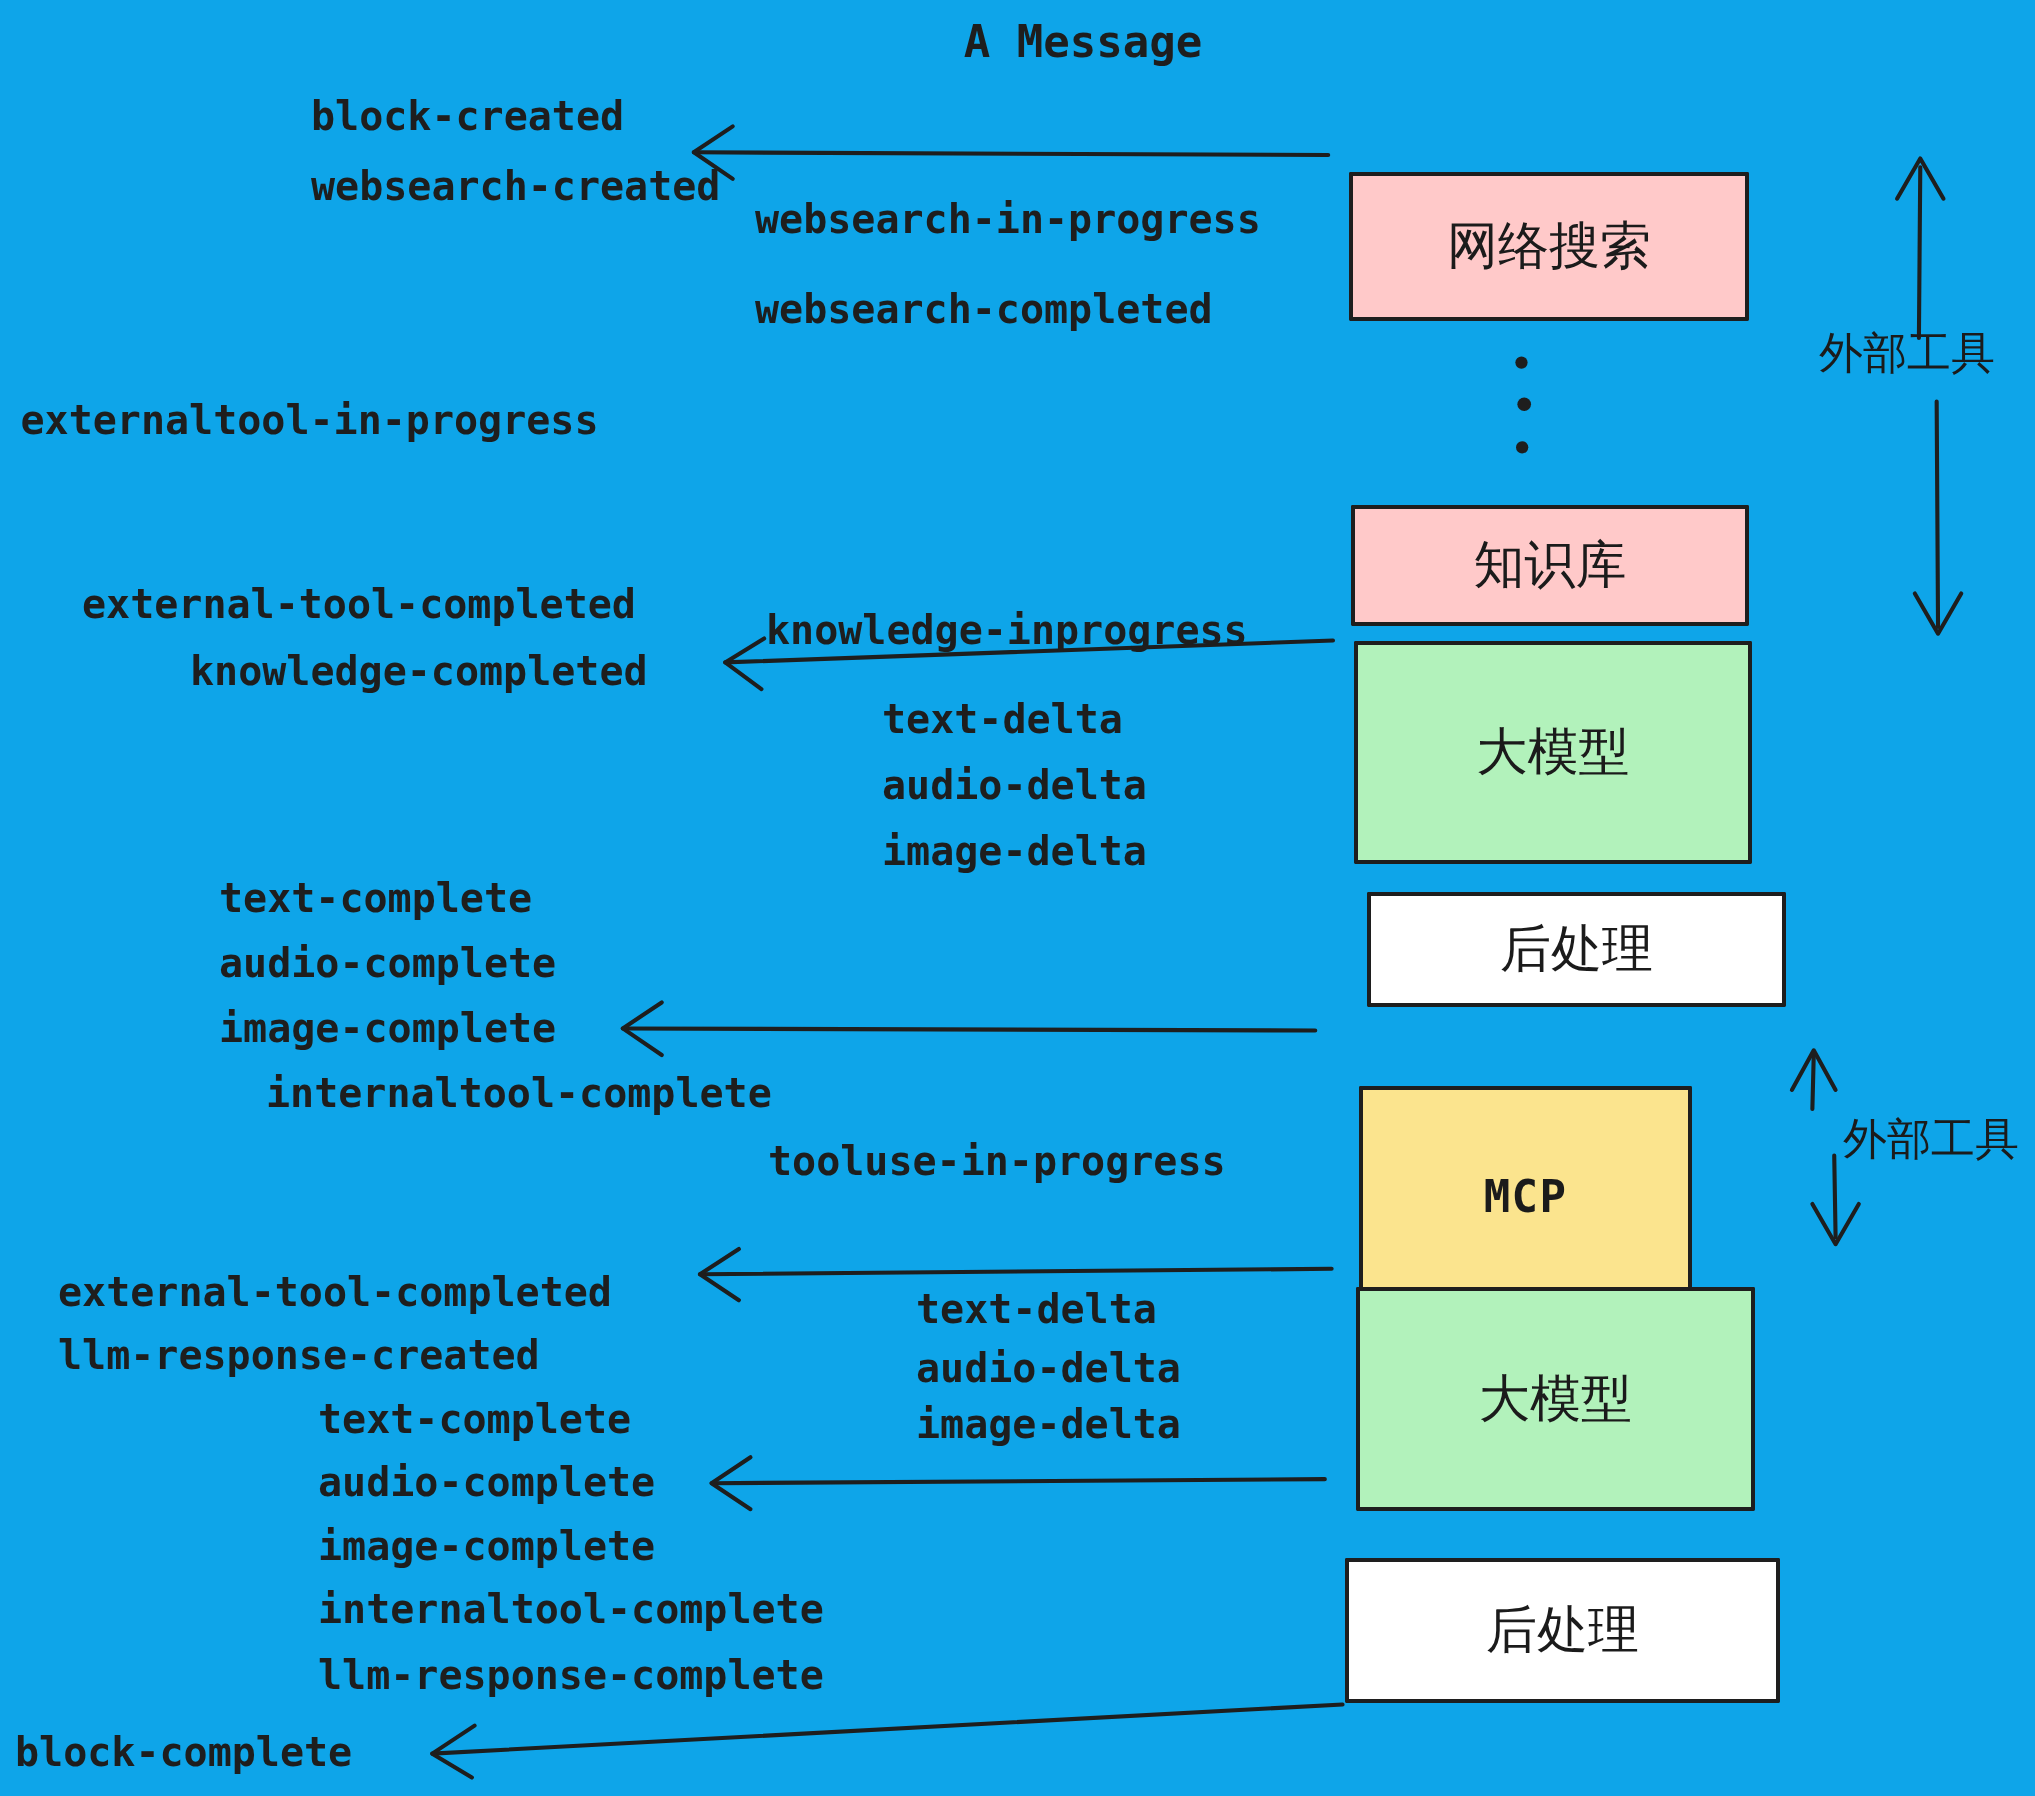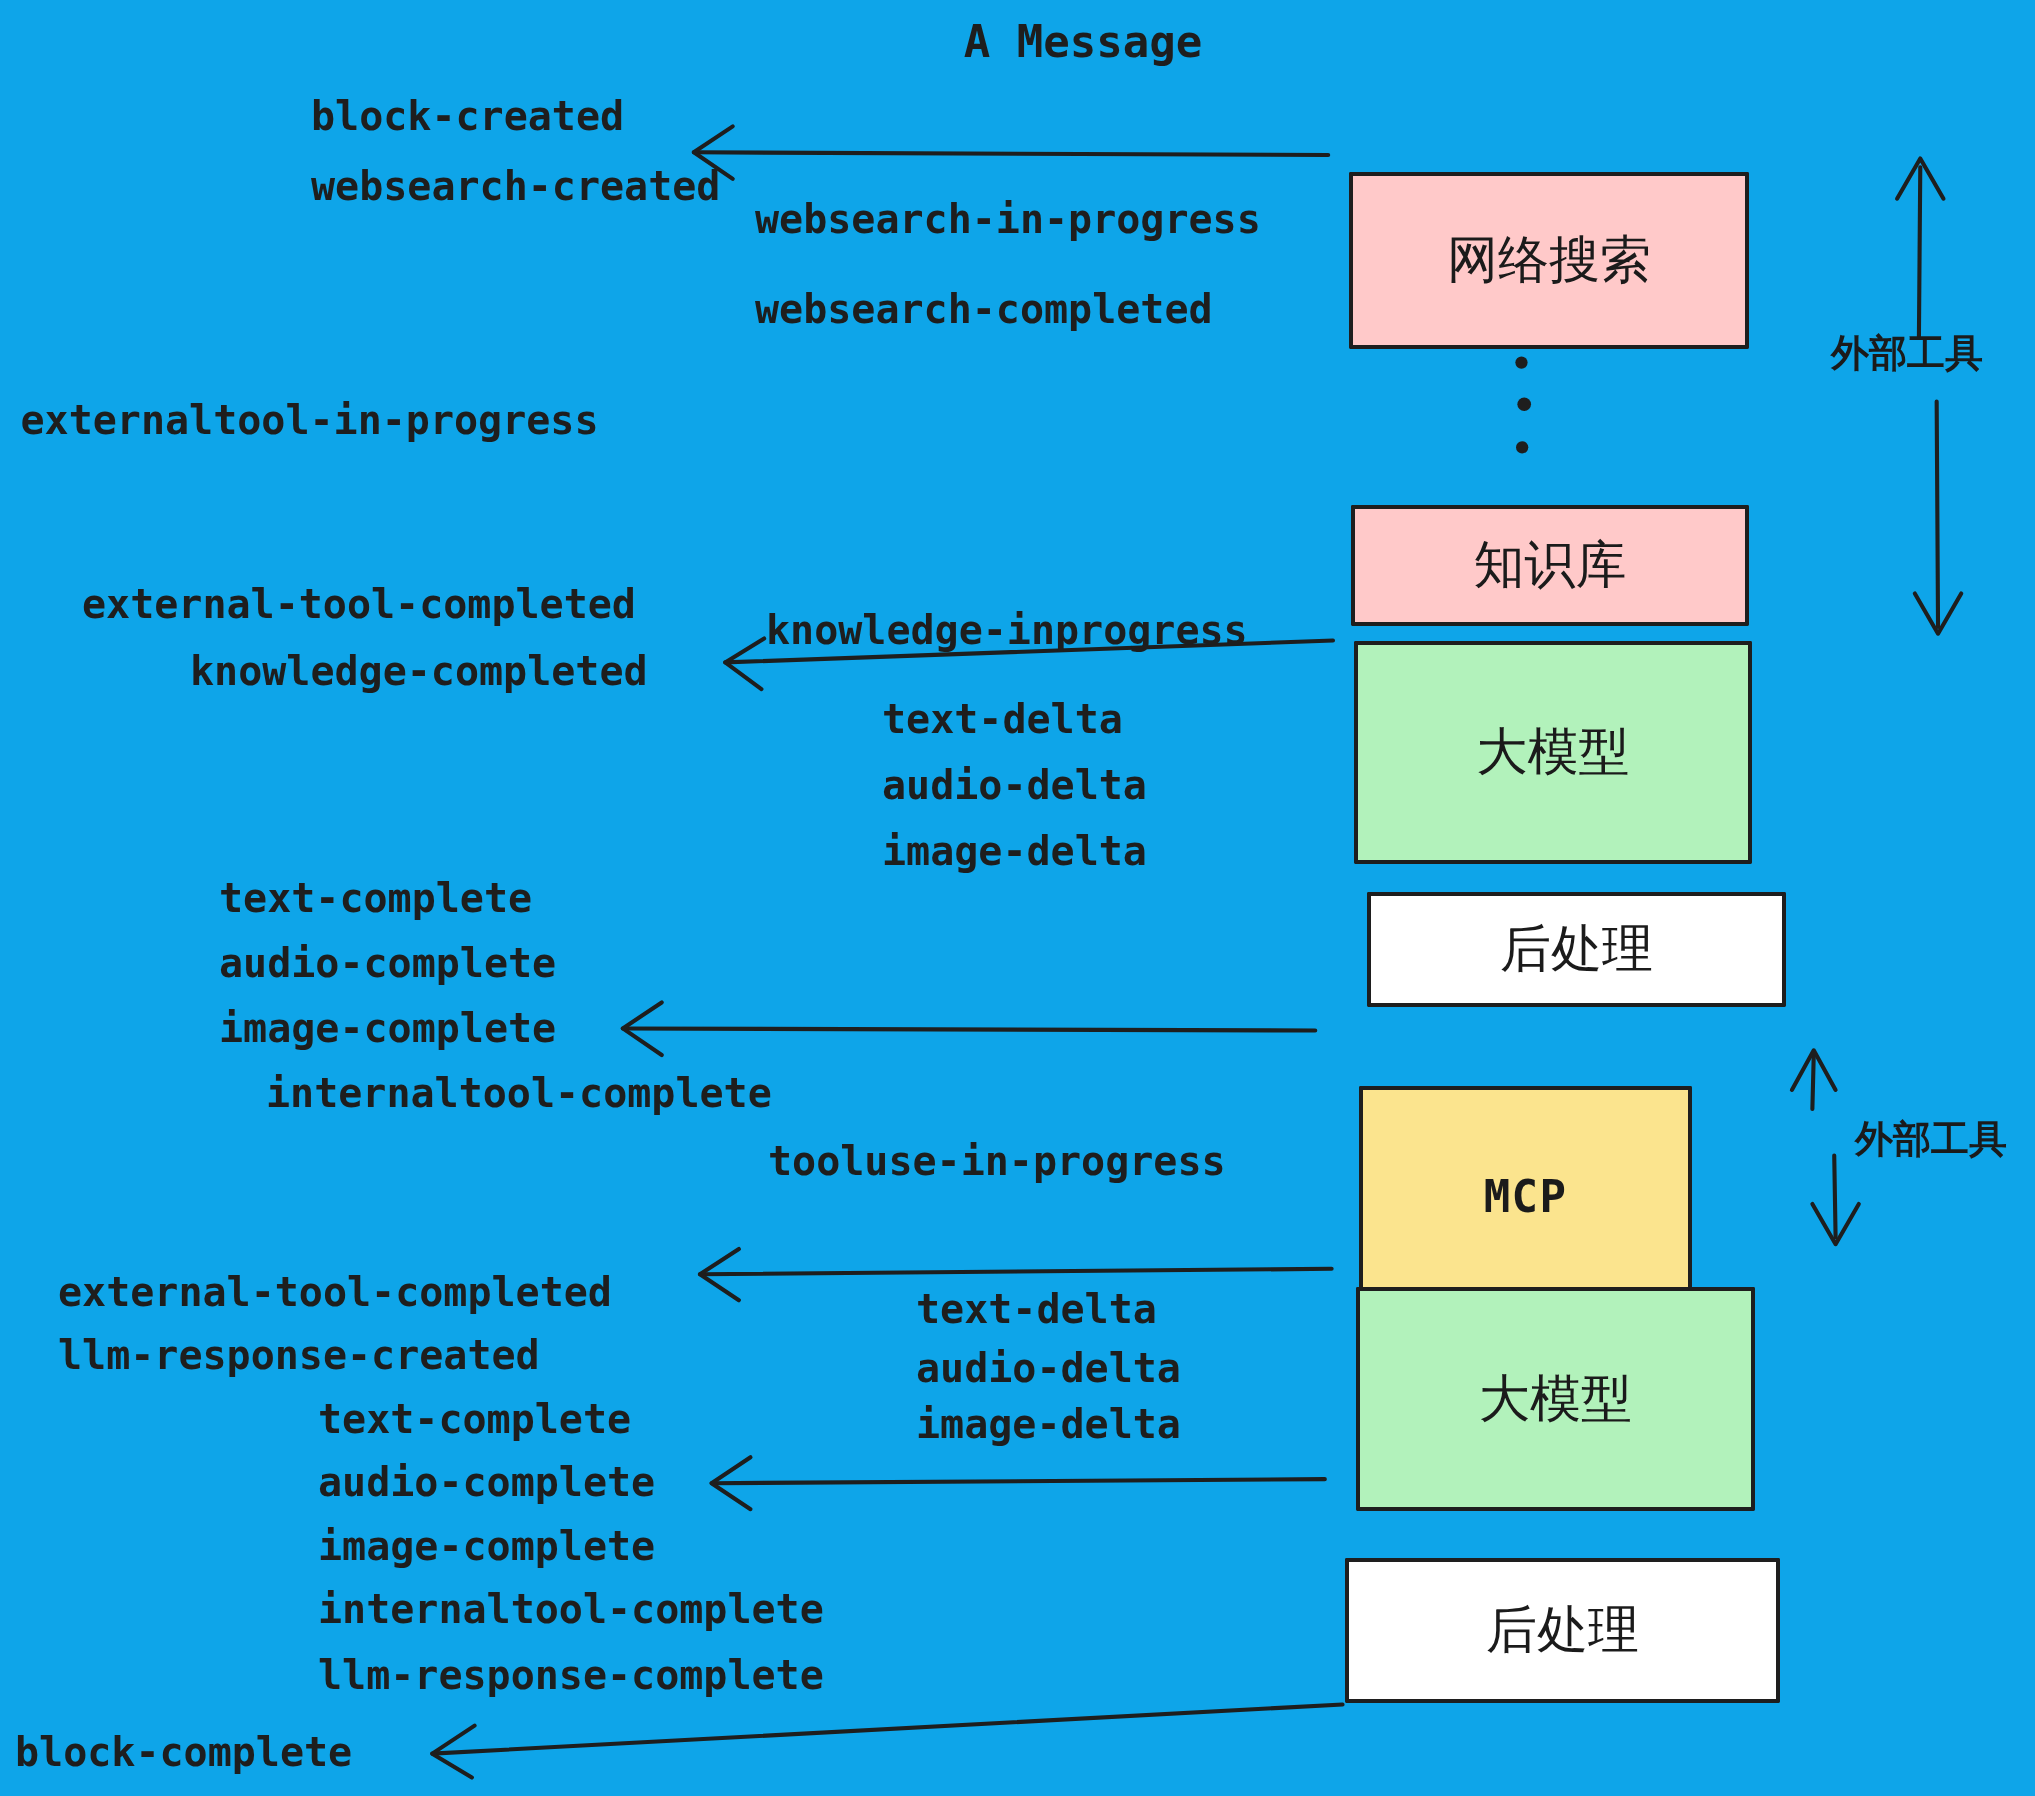--- a/index.html
+++ b/index.html
@@ -62,22 +62,22 @@
   }
   .box-label.mono {
     font-family: "DejaVu Sans Mono", monospace;
     font-weight: 700;
     font-size: 44px;
     letter-spacing: 1.4px;
   }
   .side-label {
     position: absolute;
     font-family: "Liberation Sans", sans-serif;
-    font-size: 38px;
-    font-weight: 700;
+    font-size: 44px;
+    font-weight: 400;
     color: #1b1b1b;
     white-space: nowrap;
     transform: translate(-50%, -50%);
   }
 </style>
 </head>
 <body>
 
 <div id="stage">
 
@@ -133,21 +133,21 @@
 
     <g fill="#1e1e1e" stroke="none">
       <circle cx="2228" cy="531" r="9"></circle>
       <circle cx="2232" cy="592" r="10"></circle>
       <circle cx="2229" cy="655" r="9"></circle>
     </g>
   </svg>
 
   <div class="title" style="left:1083px; top:41px;">A Message</div>
 
-  <div class="box fill-pink" style="left:1349px; top:172px; width:400px; height:177px;">
+  <div class="box fill-pink" style="left:1349px; top:172px; width:400px; height:149px;">
     <span class="box-label">网络搜索</span>
   </div>
 
   <div class="box fill-pink" style="left:1351px; top:505px; width:398px; height:121px;">
     <span class="box-label">知识库</span>
   </div>
 
   <div class="box fill-green" style="left:1354px; top:641px; width:398px; height:223px;">
     <span class="box-label">大模型</span>
   </div>

